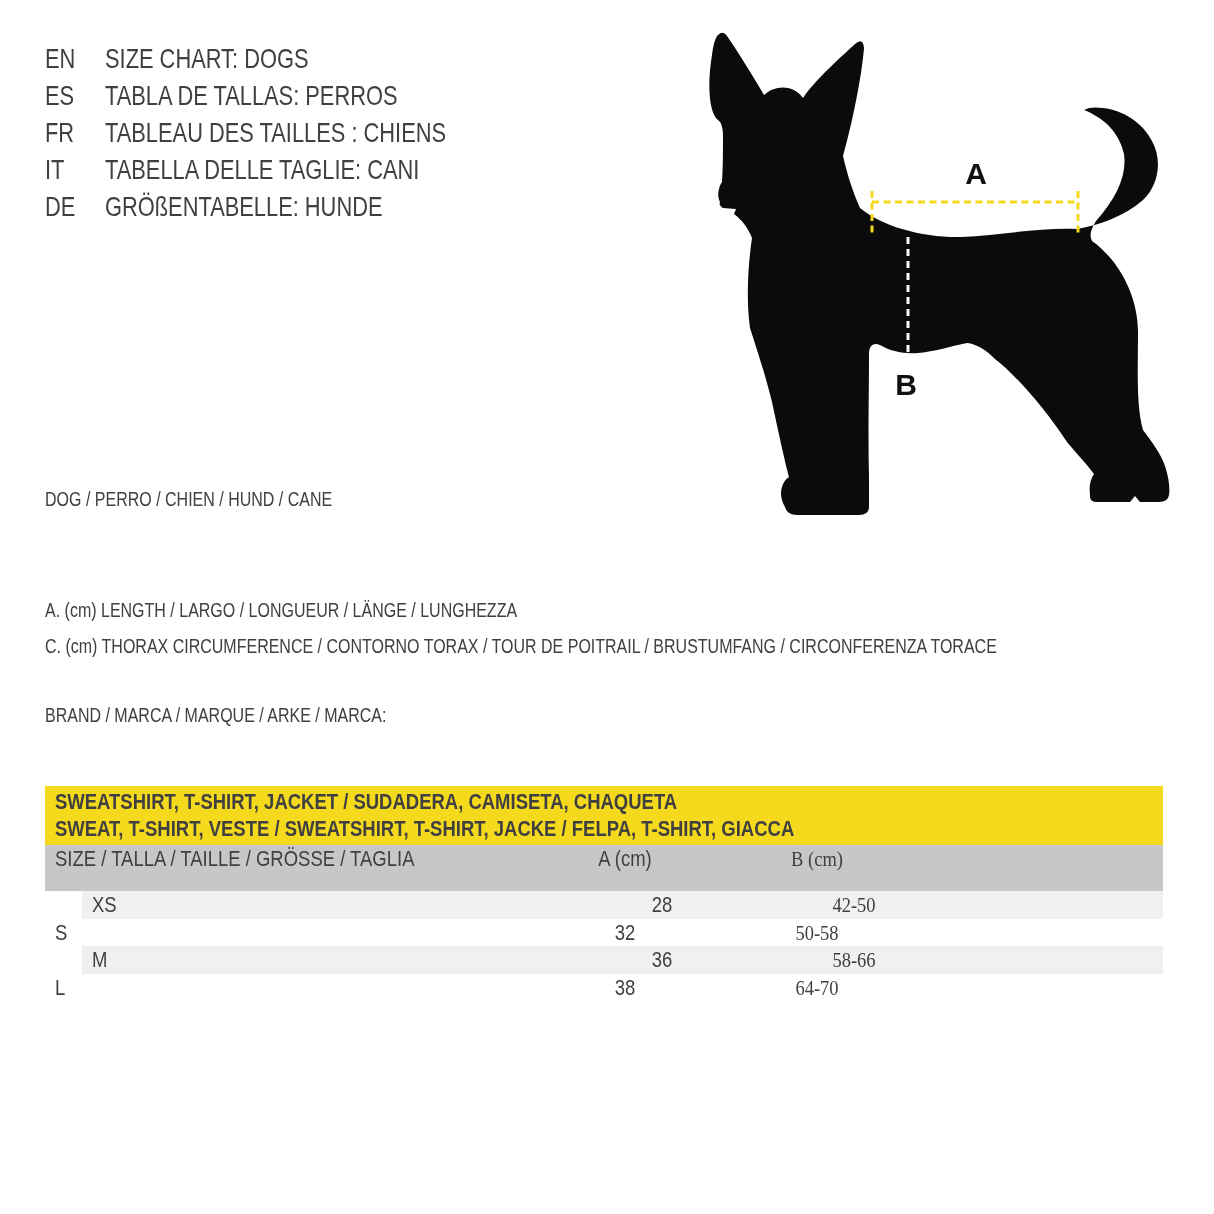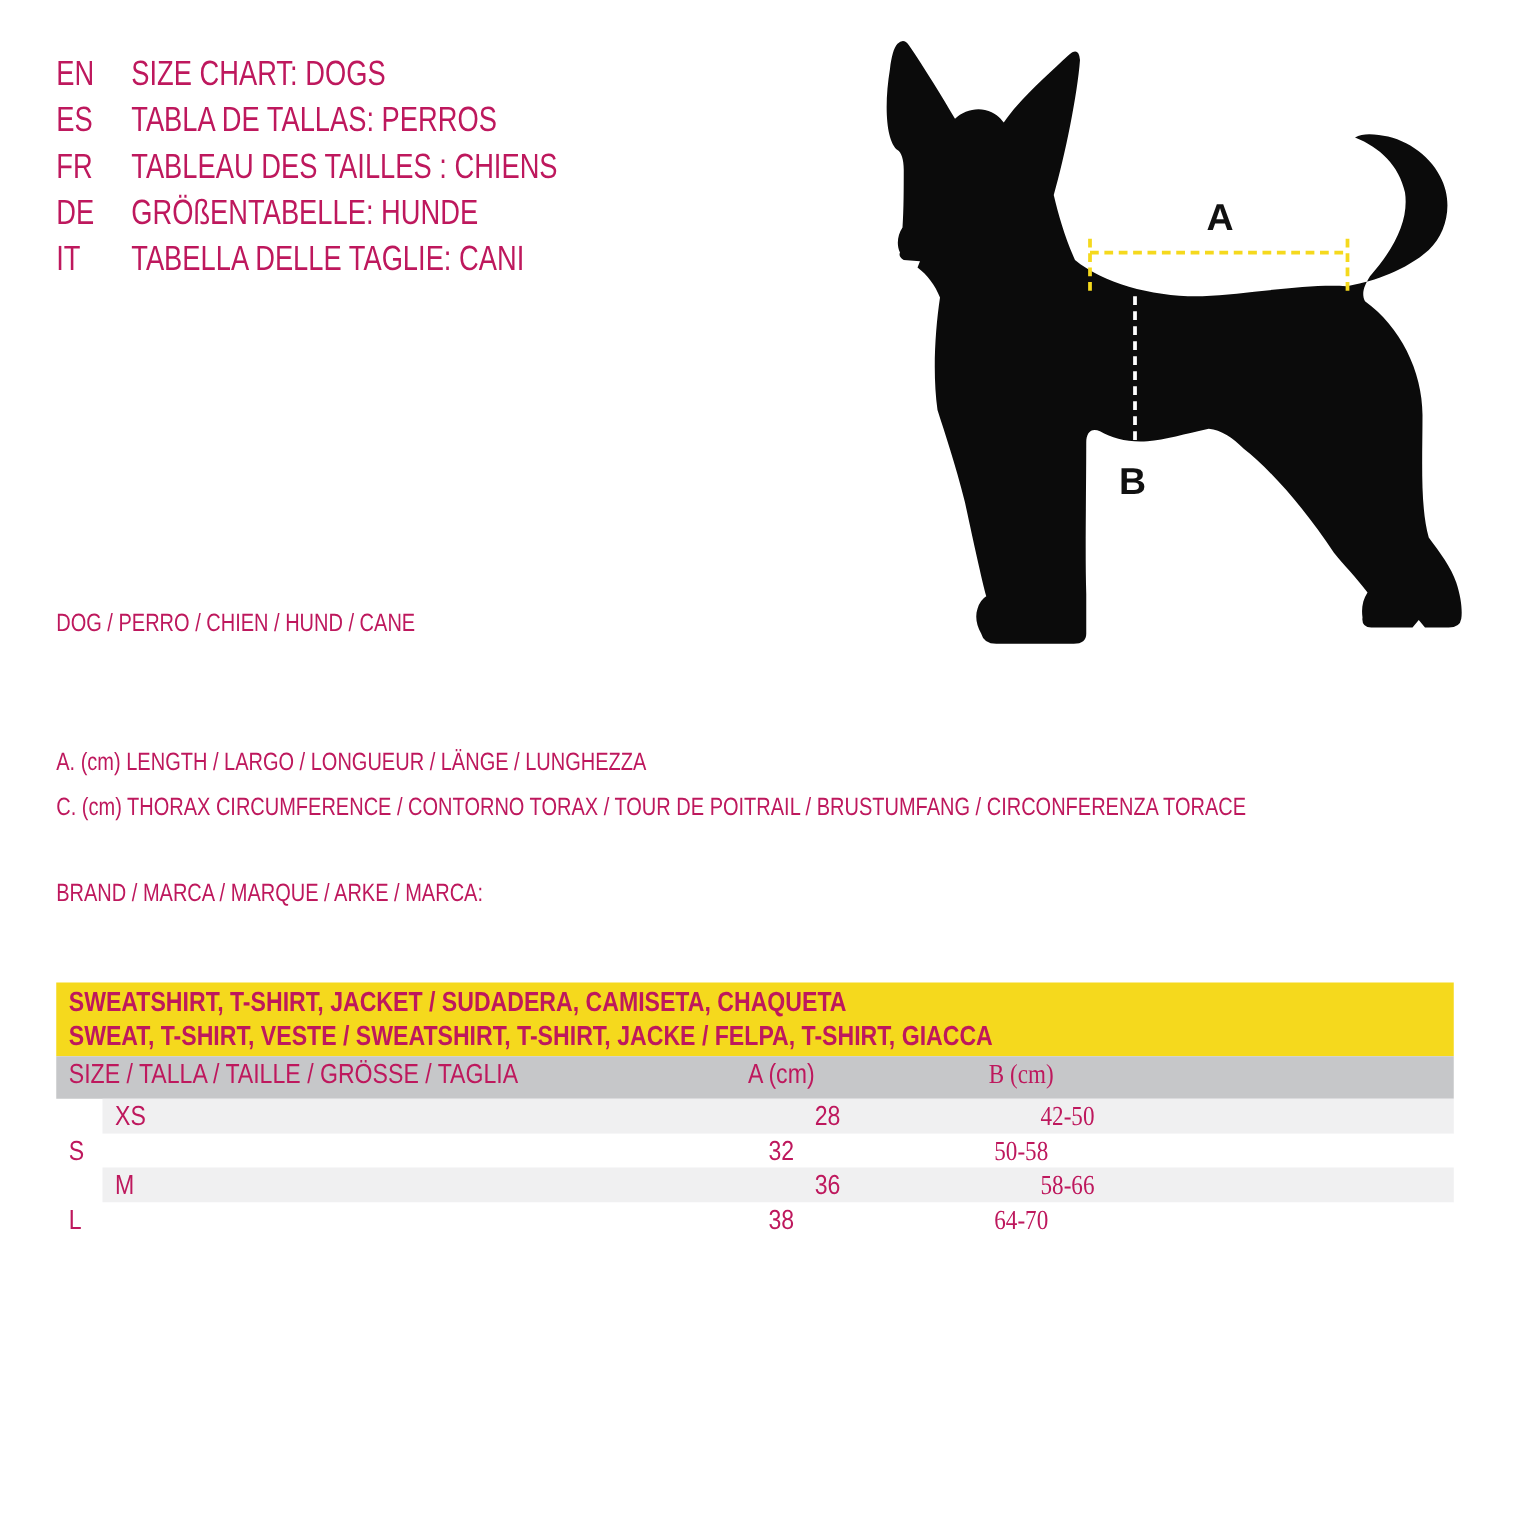--- a/index.html
+++ b/index.html
@@ -1,17 +1,17 @@
 <!DOCTYPE html>
 <html><head>
 <meta charset="utf-8">
 <style>
   html,body{margin:0;padding:0;background:#fff;}
   .page{position:relative;width:1214px;height:1214px;background:#ffffff;
-        font-family:"Liberation Sans","DejaVu Sans",sans-serif;color:#be185d;overflow:hidden;border-radius:18px;}
+        font-family:"Liberation Sans","DejaVu Sans",sans-serif;color:#404040;overflow:hidden;border-radius:18px;}
 
   
   .sx{display:inline-block;white-space:nowrap;transform-origin:0 50%;}
   .sx78{transform:scaleX(.78);}
   .sx80{transform:scaleX(.80);}
   .sx84{transform:scaleX(.84);}
   .sxc{display:inline-block;white-space:nowrap;transform:scaleX(.84);} 
 
   
   .lang-block{position:absolute;left:45px;top:40px;}
@@ -29,21 +29,21 @@
   .textline{position:absolute;left:45px;font-size:20px;line-height:26px;}
   .caption-dog{top:486px;}
   .measure-a{top:597px;}
   .measure-c{top:633px;}
   .brand-line{top:702px;}
 
   
   .size-table{position:absolute;left:45px;top:786px;width:1118px;}
   .band{background:#F5D91D;padding:2px 0 3px 10px;}
   .band-line{font-size:22px;font-weight:bold;line-height:27px;}
-  .thead{position:relative;height:34px;background:#C6C7C9;font-size:22px;line-height:28px;}
+  .thead{position:relative;height:46px;background:#C6C7C9;font-size:22px;line-height:28px;}
   .trow{position:relative;height:27.5px;font-size:22px;line-height:27.5px;background:#fff;}
   .trow.alt{background:#F0F0F1;margin-left:37px;}
   .cell-left{position:absolute;left:10px;top:0;}
   .cell-a{position:absolute;left:580px;top:0;transform:translateX(-50%);}
   .cell-b{position:absolute;left:772px;top:0;transform:translateX(-50%);font-family:Liberation Serif, serif;}
 </style>
 </head>
 <body>
 
 <div class="page">
@@ -55,26 +55,26 @@
     </div>
     <div class="lang-row">
       <div class="lang-code"><span class="sx sx78">ES</span></div>
       <span class="sx sx78">TABLA DE TALLAS: PERROS</span>
     </div>
     <div class="lang-row">
       <div class="lang-code"><span class="sx sx78">FR</span></div>
       <span class="sx sx78">TABLEAU DES TAILLES : CHIENS</span>
     </div>
     <div class="lang-row">
+      <div class="lang-code"><span class="sx sx78">IT</span></div>
+      <span class="sx sx78">TABELLA DELLE TAGLIE: CANI</span>
+    </div>
+    <div class="lang-row">
       <div class="lang-code"><span class="sx sx78">DE</span></div>
       <span class="sx sx78">GRÖßENTABELLE: HUNDE</span>
-    </div>
-    <div class="lang-row">
-      <div class="lang-code"><span class="sx sx78">IT</span></div>
-      <span class="sx sx78">TABELLA DELLE TAGLIE: CANI</span>
     </div>
   </div>
 
   <svg class="dog-figure" viewBox="0 0 500 510" width="500" height="510" preserveAspectRatio="none">
     <path fill="#0B0B0B" d="
       M 20 192
       C 17 186, 18 178, 22 172
       C 23 158, 23 140, 23 126
       C 23 117, 21 112, 18 110
       C 9 103, 7 75, 12 45

